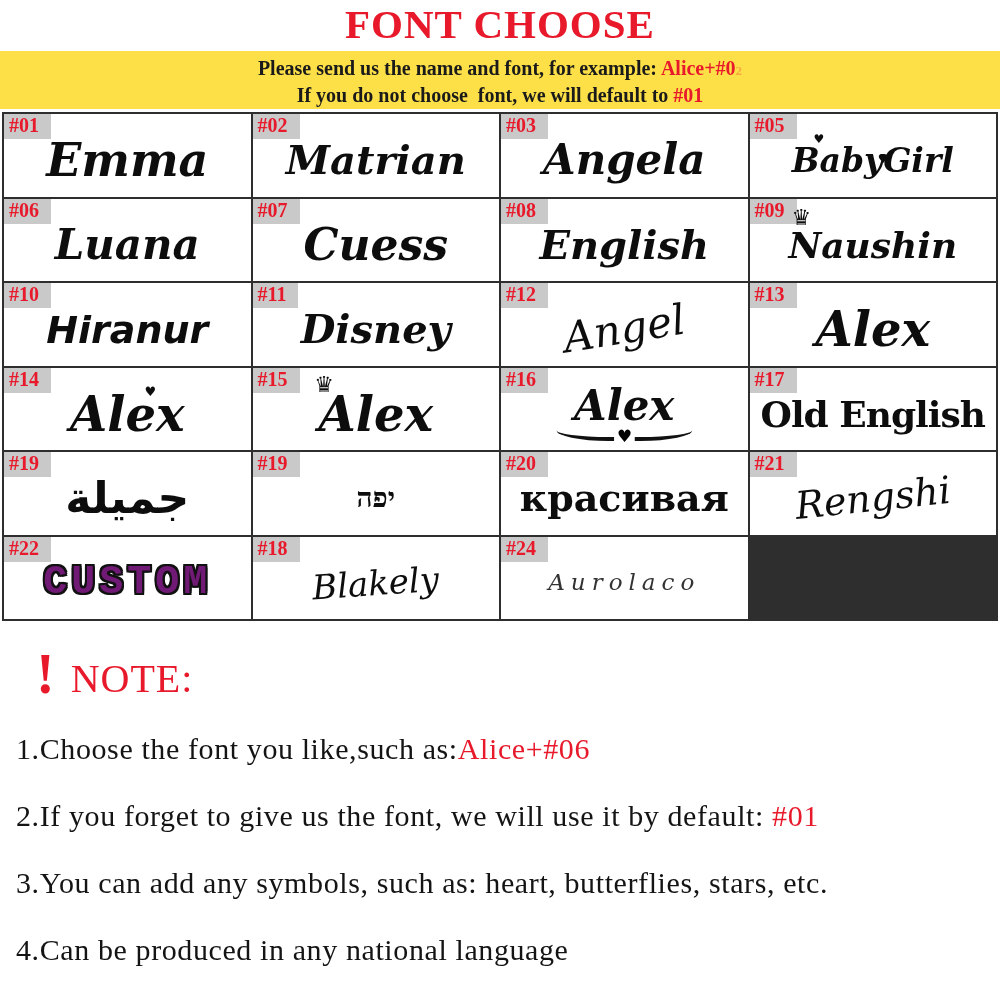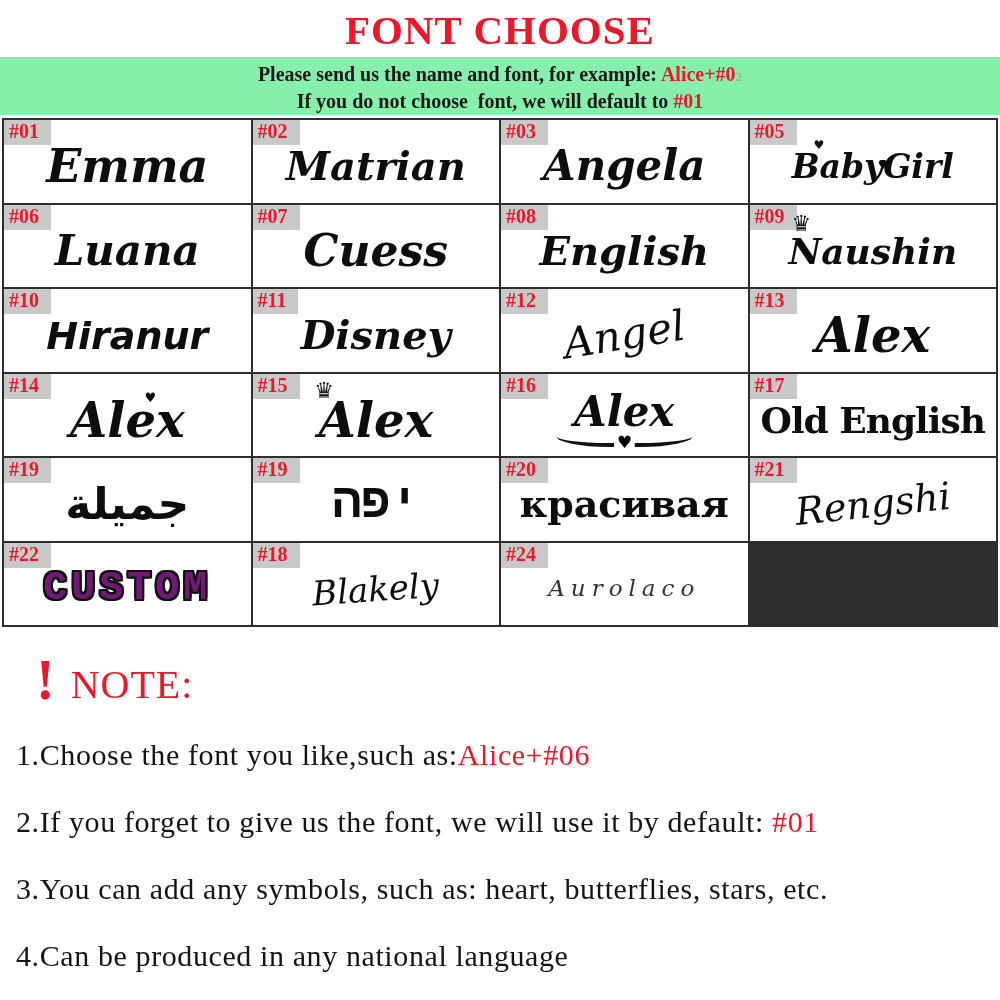--- a/index.html
+++ b/index.html
@@ -1,24 +1,24 @@
 <!DOCTYPE html>
 <html><head>
 <meta charset="utf-8">
 <style>
   * { margin:0; padding:0; box-sizing:border-box; }
   html,body { width:1000px; height:1000px; background:#ffffff; overflow:hidden;
               font-family:"Liberation Serif", serif; }
 
   
-  .page-title { margin-top:6px; text-align:center; font-size:41px; letter-spacing:1px;
+  .page-title { text-align:center; font-size:41px; letter-spacing:1px;
                 color:#e8192b; font-weight:600; }
 
   
-  .banner { margin-top:3px; background:#86efac; height:58px; text-align:center;
+  .banner { margin-top:3px; background:#fde047; height:58px; text-align:center;
             padding-top:5px; font-size:20px; font-weight:bold; color:#1a1a1a;
             line-height:24px; }
   .banner span { white-space:pre-wrap; }
   .red { color:#e8192b; }
   .faded { opacity:.28; font-size:13px; }
 
   
   .grid { margin:3px 2px 0 2px; height:509px; display:grid;
           grid-template-columns:repeat(4,1fr); grid-template-rows:repeat(6,1fr);
           border:1px solid #2e2e2e; background:#2e2e2e; grid-gap:0; }
@@ -39,21 +39,21 @@
                 letter-spacing:4px;
                 text-shadow:-2px -2px 0 #111,2px -2px 0 #111,-2px 2px 0 #111,2px 2px 0 #111,
                             -2px 0 0 #111,2px 0 0 #111,0 -2px 0 #111,0 2px 0 #111; }
   .c01 { font-size:46px; } .c02 { font-size:40px; } .c03 { font-size:42px; }
   .c04 { font-size:38px; } .c05 { font-size:33px; } .c06 { font-size:42px; }
   .c07 { font-size:44px; } .c08 { font-size:40px; } .c09 { font-size:36px; }
   .c10 { font-size:38px; font-style:italic; } .c11 { font-size:40px; font-style:italic; }
   .c12 { font-size:42px; transform:rotate(-9deg); }
   .c13,.c14,.c15 { font-size:48px; } .c16 { font-size:42px; margin-top:-6px; }
   .c17 { font-size:36px; } .c18 { font-size:44px; font-family:"DejaVu Sans",sans-serif; font-weight:bold; }
-  .c19 { font-size:48px; font-family:Liberation Mono, monospace; font-weight:bold; }
+  .c19 { font-size:28px; font-family:Liberation Serif, serif; font-weight:bold; }
   .c20 { font-size:38px; font-family:"DejaVu Serif",serif; font-weight:bold; }
   .c21 { font-size:38px; transform:rotate(-6deg); }
   .c22 { font-size:40px; }
   .c23 { font-size:34px; transform:rotate(-4deg); }
   .c24 { font-size:23px; letter-spacing:6px; color:#333; }
 
   .deco { position:absolute; color:#0d0d0d; font-family:"DejaVu Sans", sans-serif; }
   .crown-09 { left:17%; top:8%; font-size:22px; }
   .crown-15 { left:25%; top:5%; font-size:22px; }
   .heart-14 { left:57%; top:20%; font-size:13px; }

